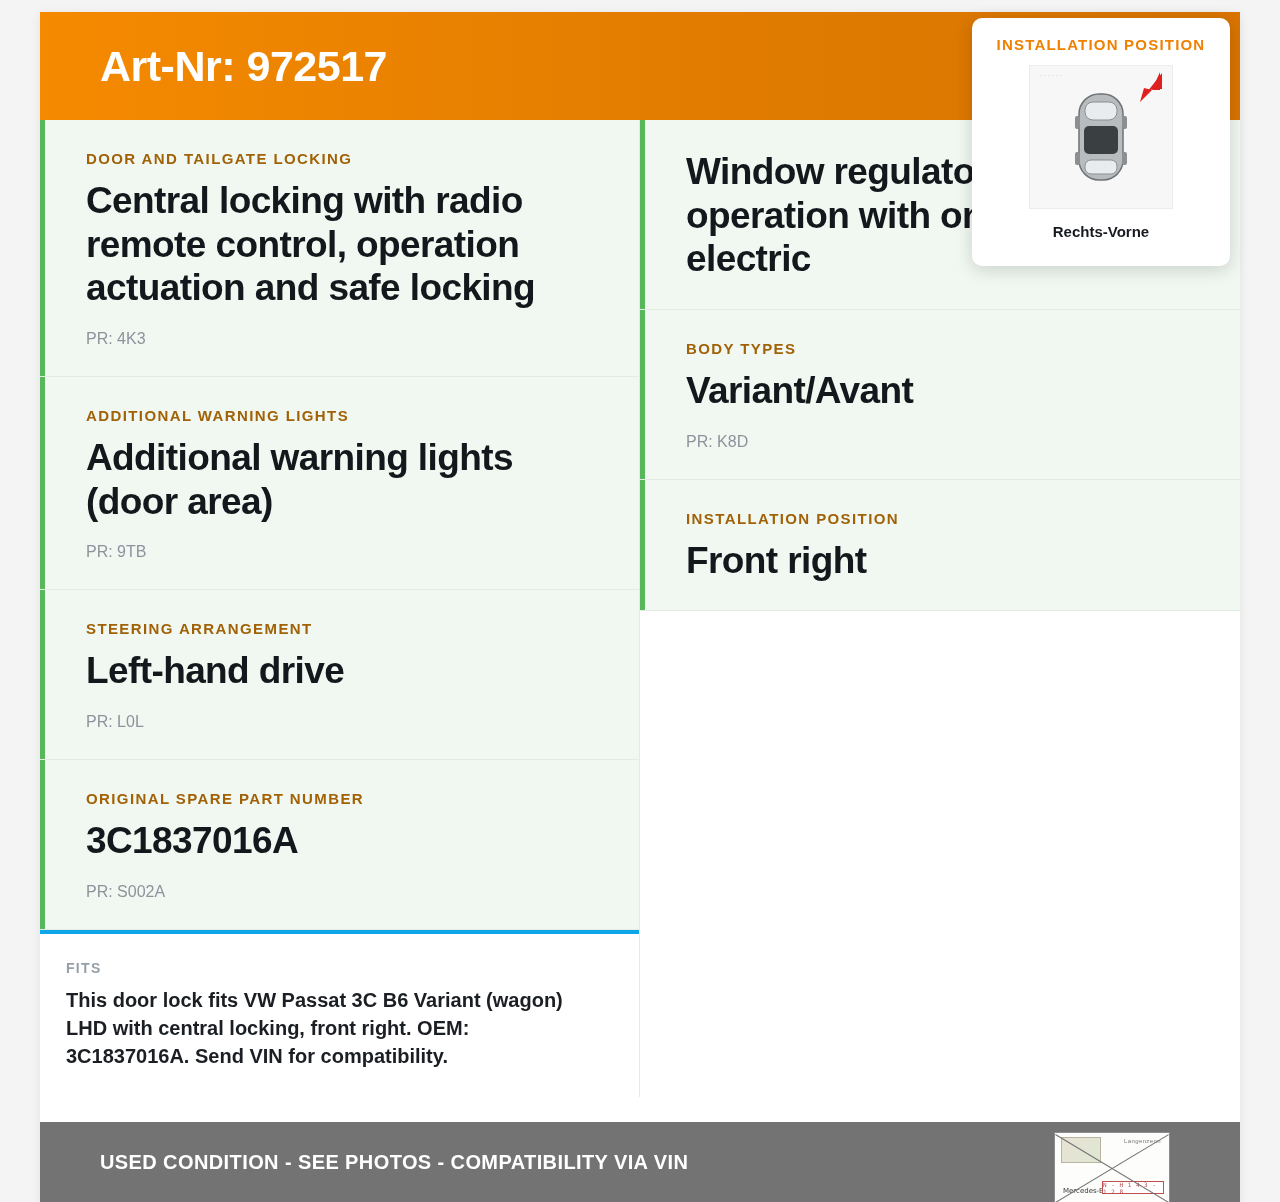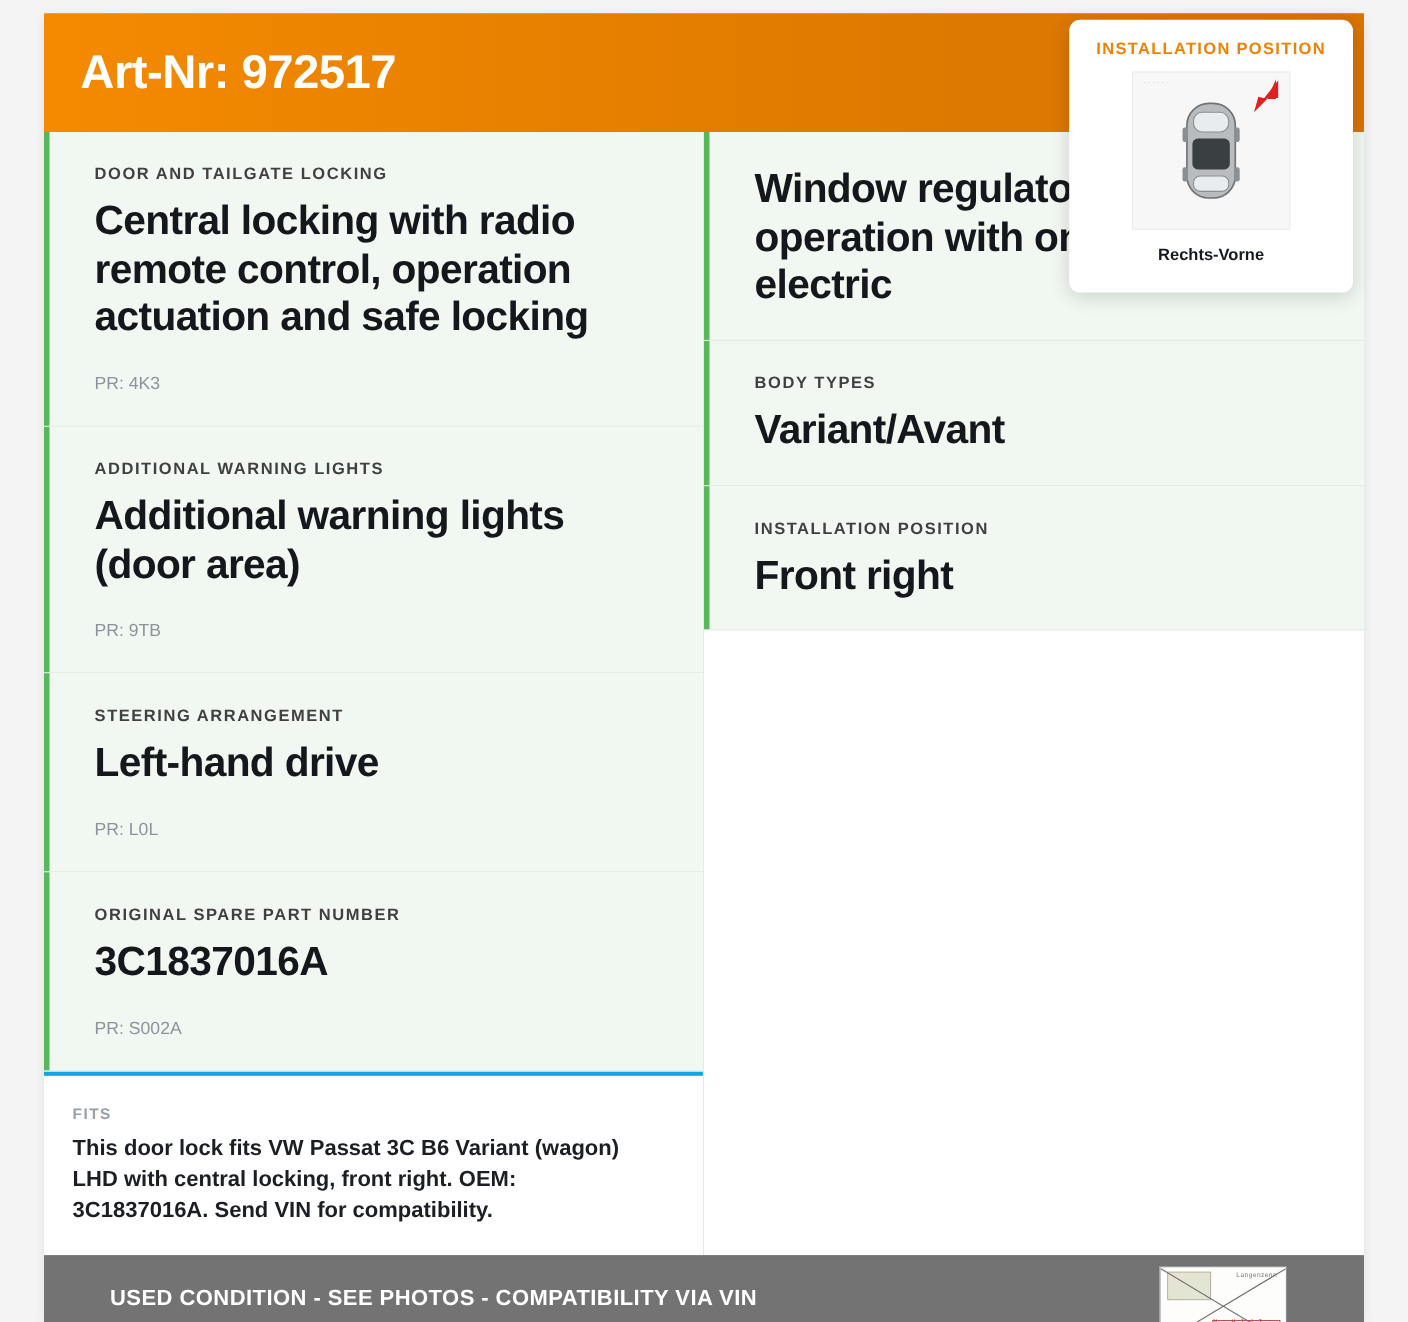--- a/index.html
+++ b/index.html
@@ -25,21 +25,21 @@
     box-shadow: 0 2px 10px rgba(0,0,0,0.08);
     display: flex;
     flex-direction: column;
   }
   
   .header {
     height: 108px;
     background: linear-gradient(90deg, #f58a00 0%, #e07b00 60%, #d97400 100%);
     display: flex;
     align-items: center;
-    padding: 0 33px;
+    padding: 0 60px;
     flex: none;
   }
   .header-title {
     color: #ffffff;
     font-size: 43px;
     font-weight: bold;
     letter-spacing: -0.5px;
   }
   
   .columns {
@@ -59,38 +59,38 @@
     background: #f1f8f1;
     border-bottom: 1px solid #e2ece2;
   }
   .spec .accent {
     position: absolute;
     left: 0; top: 0; bottom: 0;
     width: 5px;
     background: #58b75b;
   }
   .spec-label {
-    color: #404040;
+    color: #a16207;
     font-size: 15px;
     font-weight: bold;
     letter-spacing: 1.4px;
     text-transform: uppercase;
     margin-bottom: 12px;
   }
   .spec-value {
     color: #14181c;
     font-size: 37px;
     font-weight: bold;
     line-height: 1.18;
     letter-spacing: -0.6px;
   }
   .spec-pr {
     color: #8b949c;
     font-size: 16px;
-    margin-top: 31px;
+    margin-top: 20px;
   }
 
   
   .fits {
     padding: 26px 46px 26px 26px;
     background: #ffffff;
     border-top: 4px solid #0ea5e9;
   }
   .fits-label {
     color: #97a0a8;
@@ -277,20 +277,21 @@
 
         <div class="spec">
           <div class="accent"></div>
           <div class="spec-value">Window regulator comfort operation with one-off lock, electric</div>
         </div>
 
         <div class="spec">
           <div class="accent"></div>
           <div class="spec-label">Body types</div>
           <div class="spec-value">Variant/Avant</div>
+          <div class="spec-pr">PR: K8D</div>
         </div>
 
         <div class="spec">
           <div class="accent"></div>
           <div class="spec-label">Installation position</div>
           <div class="spec-value">Front right</div>
         </div>
 
       </div>
     </div>

